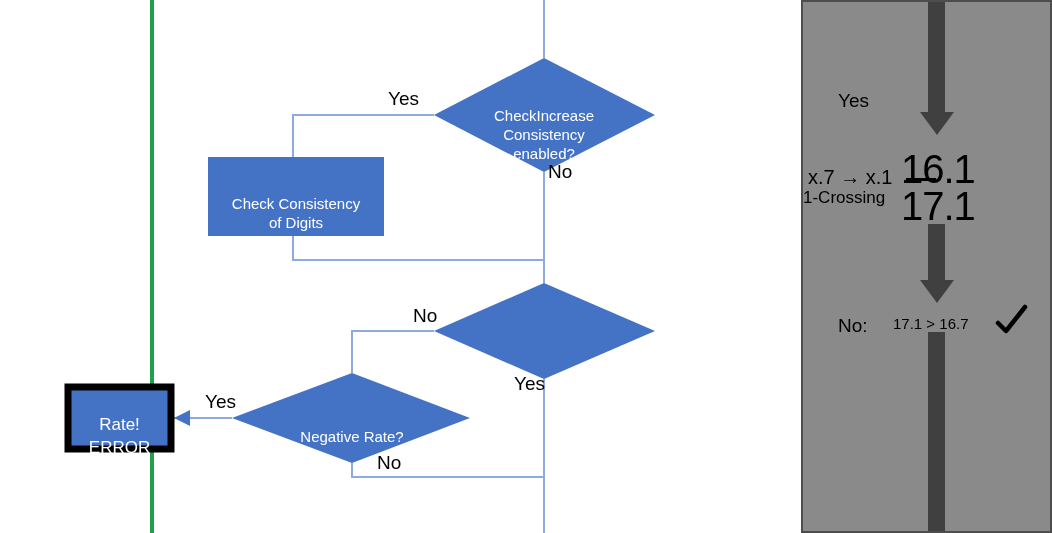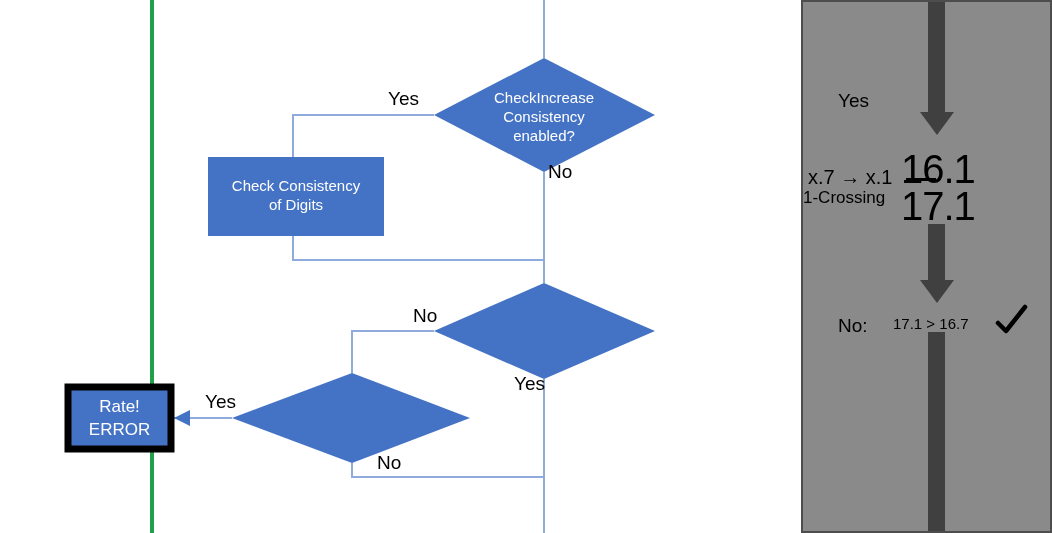--- a/index.html
+++ b/index.html
@@ -14,20 +14,21 @@
     position:absolute;
     color:#ffffff;
     font-size:15px;
     line-height:19px;
     text-align:center;
     display:flex;
     align-items:center;
     justify-content:center;
     pointer-events:none;
     white-space:pre-line;
+    margin-top:18px;
   }
   .branch-label{
     position:absolute;
     color:#000000;
     font-size:19px;
     line-height:22px;
     white-space:nowrap;
   }
 
   
@@ -108,20 +109,21 @@
   </svg>
 
   <div class="node-label" style="left:464px;top:85px;width:160px;height:62px;">CheckIncrease
 Consistency
 enabled?</div>
 
   <div class="node-label" style="left:208px;top:155px;width:176px;height:79px;">Check Consistency
 of Digits</div>
 
 
+  <div class="node-label" style="left:272px;top:407px;width:160px;height:22px;">Negative Rate?</div>
 
   <div class="node-label" style="left:68px;top:387px;width:103px;height:62px;font-size:17px;line-height:23px;">Rate!
 ERROR</div>
 
   <div class="branch-label" style="left:388px;top:88px;">Yes</div>
 
   <div class="branch-label" style="left:548px;top:161px;">No</div>
 
   <div class="branch-label" style="left:413px;top:305px;">No</div>
 

